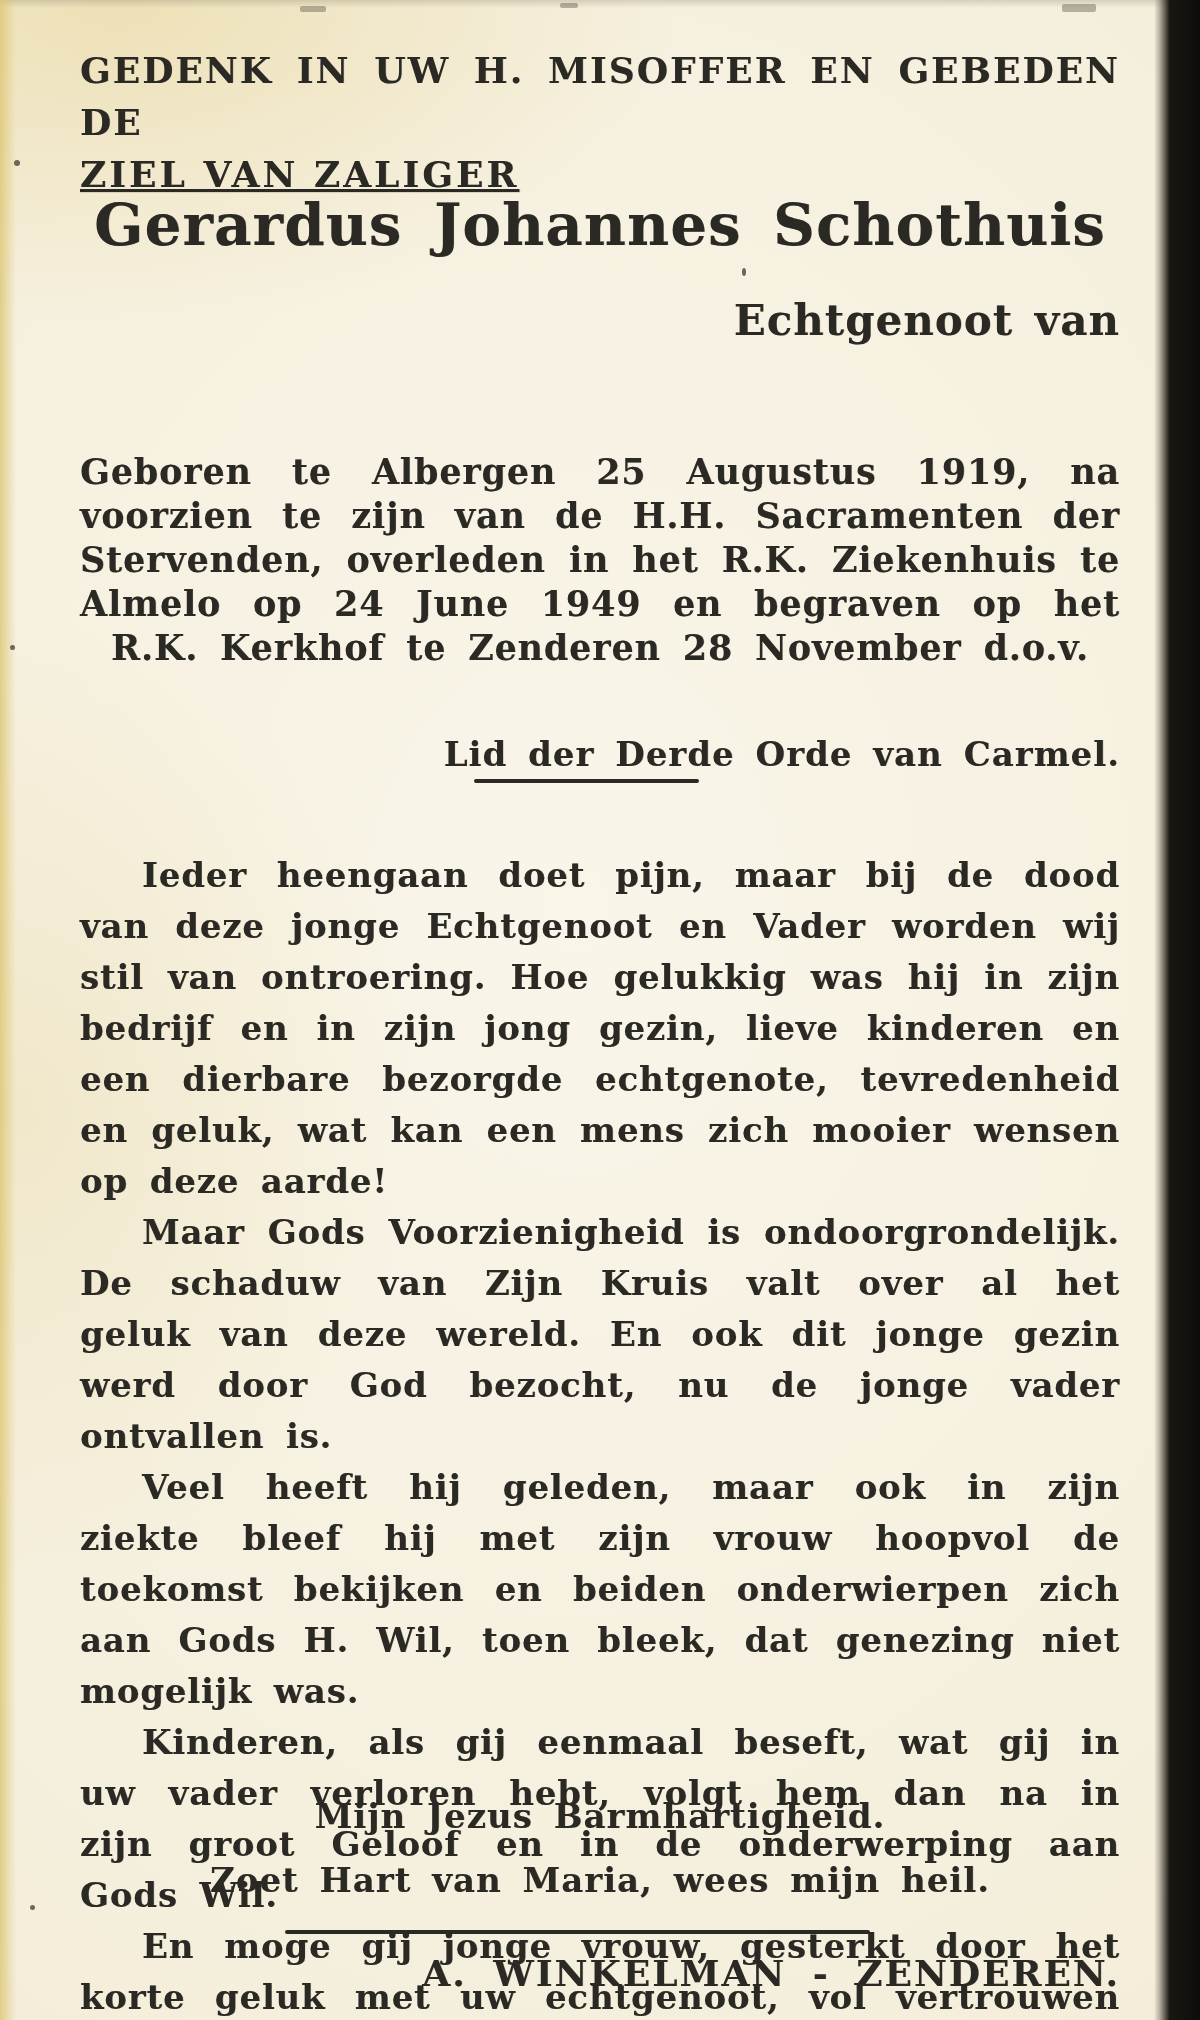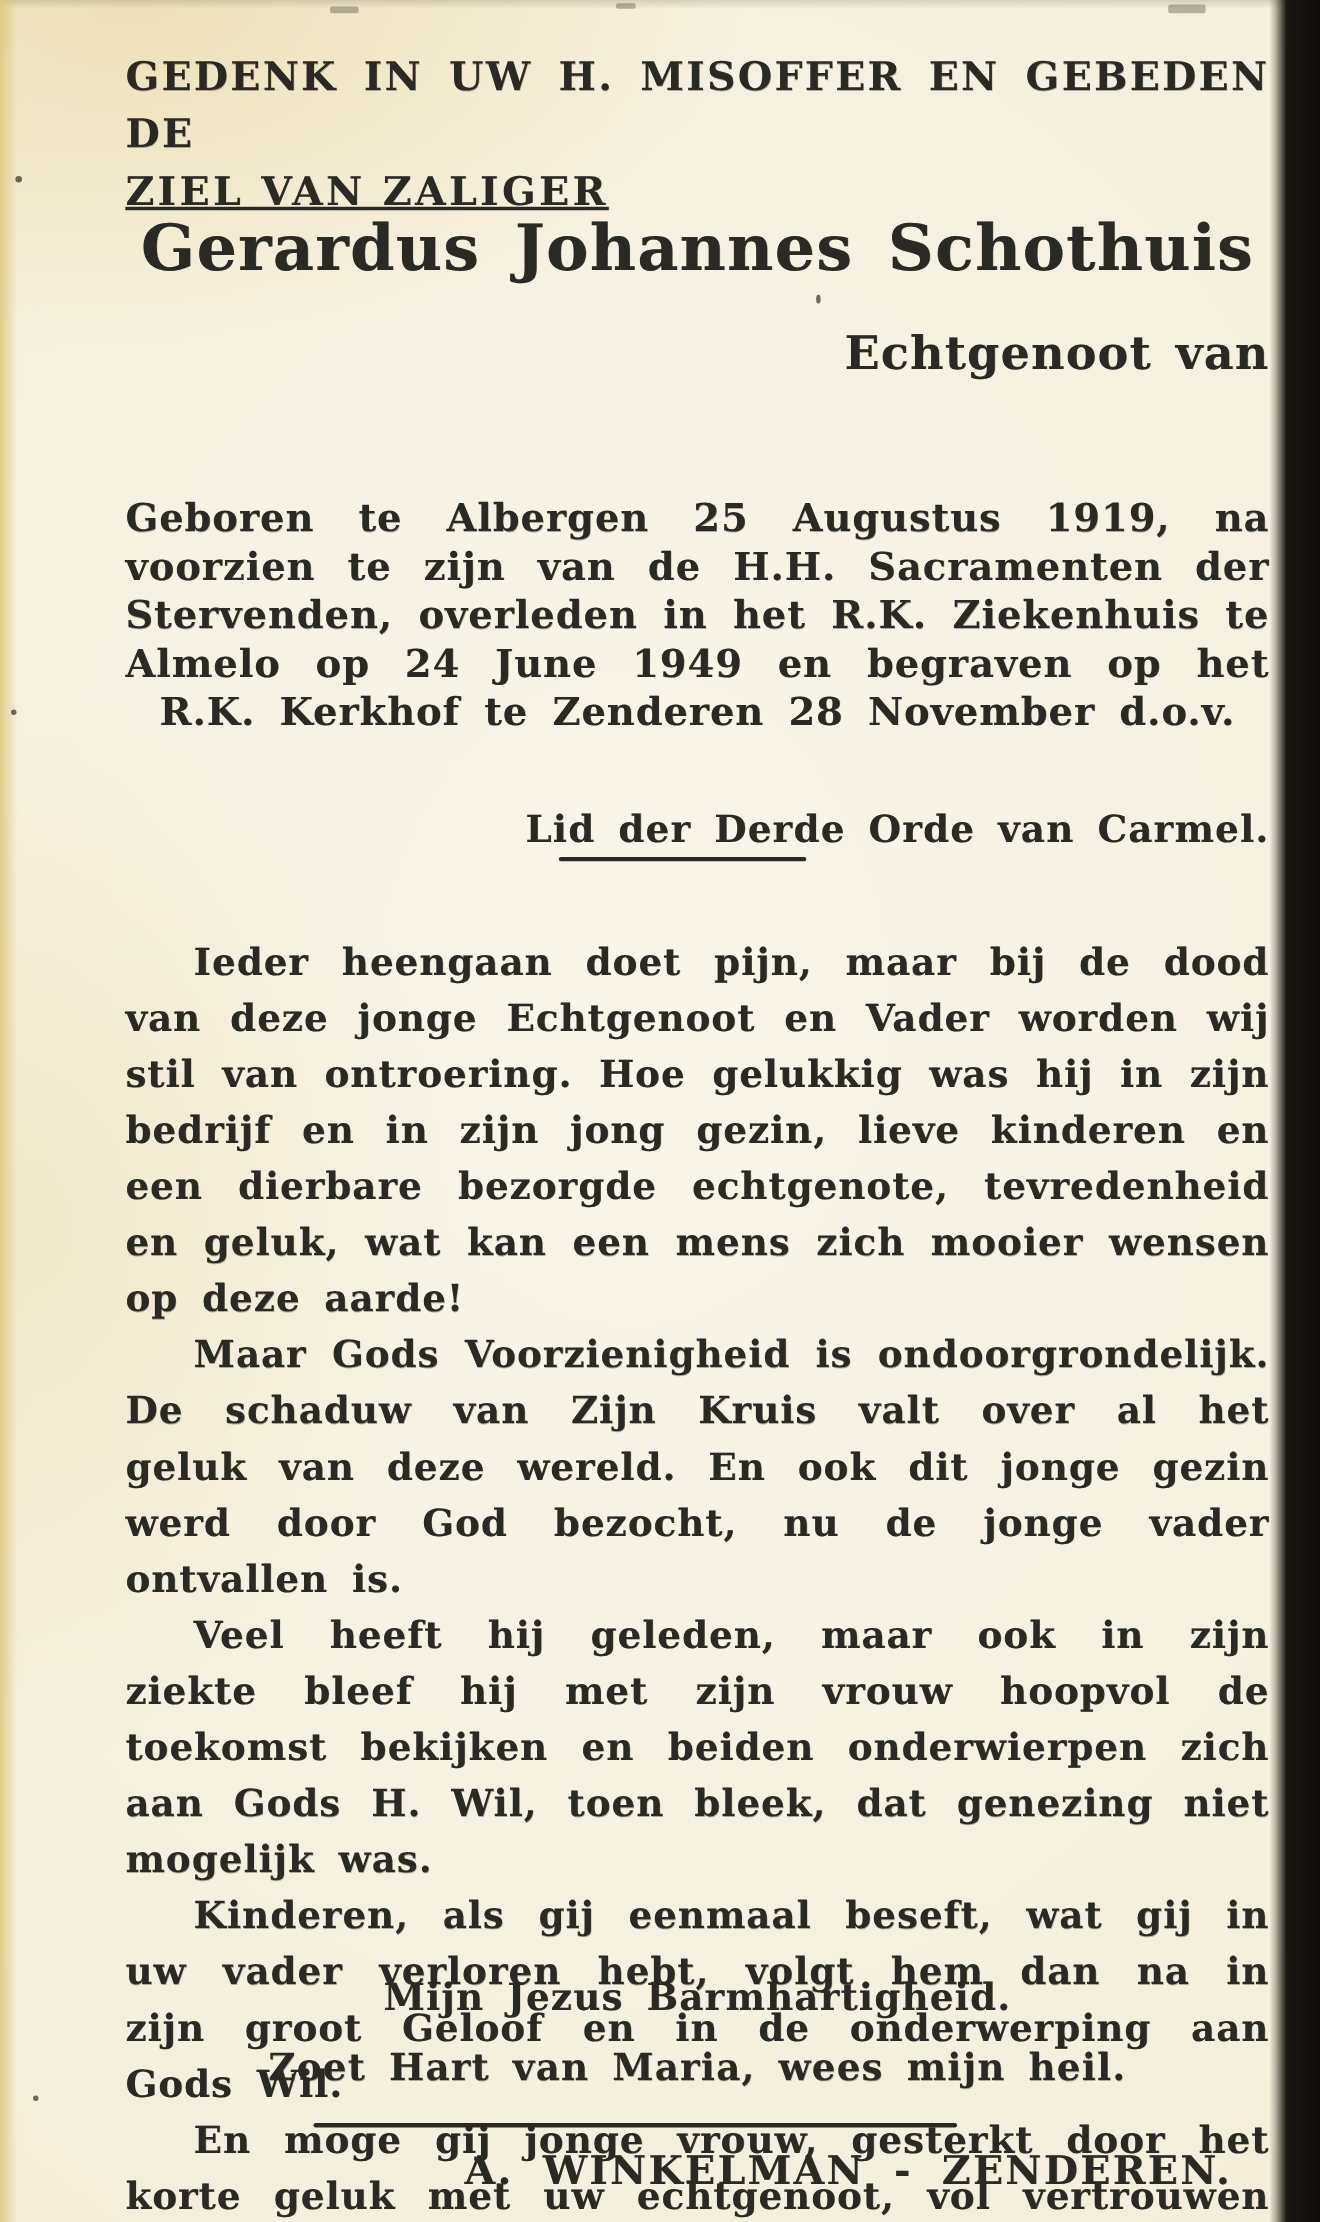--- a/index.html
+++ b/index.html
@@ -31,21 +31,21 @@
     background: linear-gradient(to right, rgba(222,200,120,0.85), rgba(222,200,120,0));
   }
   .edge-top {
     position: absolute; top: 0; left: 0; width: 100%; height: 8px;
     background: linear-gradient(to bottom, rgba(120,110,90,0.25), rgba(120,110,90,0));
   }
   .speck { position: absolute; background: rgba(50,46,38,0.7); border-radius: 50%; }
   .smudge { position: absolute; background: rgba(60,55,45,0.35); border-radius: 2px; }
 
   
-  .sect { position: absolute; left: 80px; width: 1040px; margin-left: 34px; }
+  .sect { position: absolute; left: 80px; width: 1040px; }
 
   .caps-head { top: 44px; font-size: 36px; line-height: 52px; letter-spacing: 2px; }
   .caps-line1 { text-align: justify; text-align-last: justify; }
   .caps-line2 { text-align: left; letter-spacing: 3px; text-decoration: underline; }
 
   .deceased-name {
     top: 192px; font-size: 58px; line-height: 66px;
     text-align: justify; text-align-last: justify; padding: 0 14px;
     width: 1012px; letter-spacing: 1px;
   }

